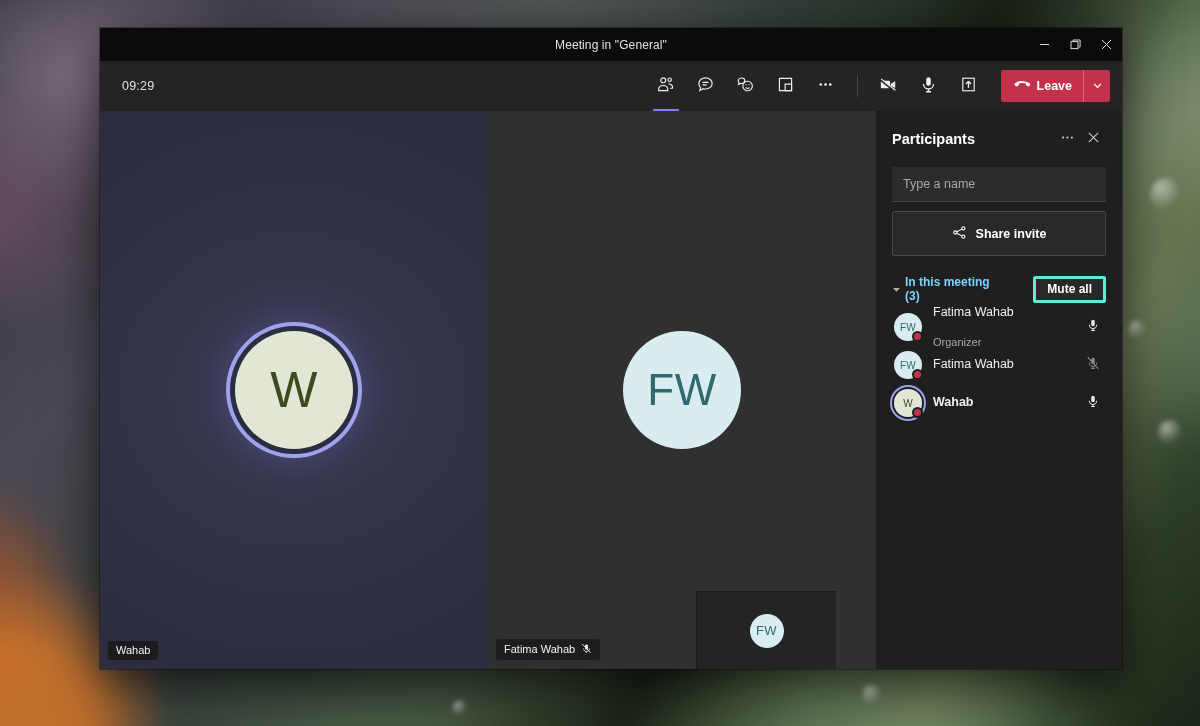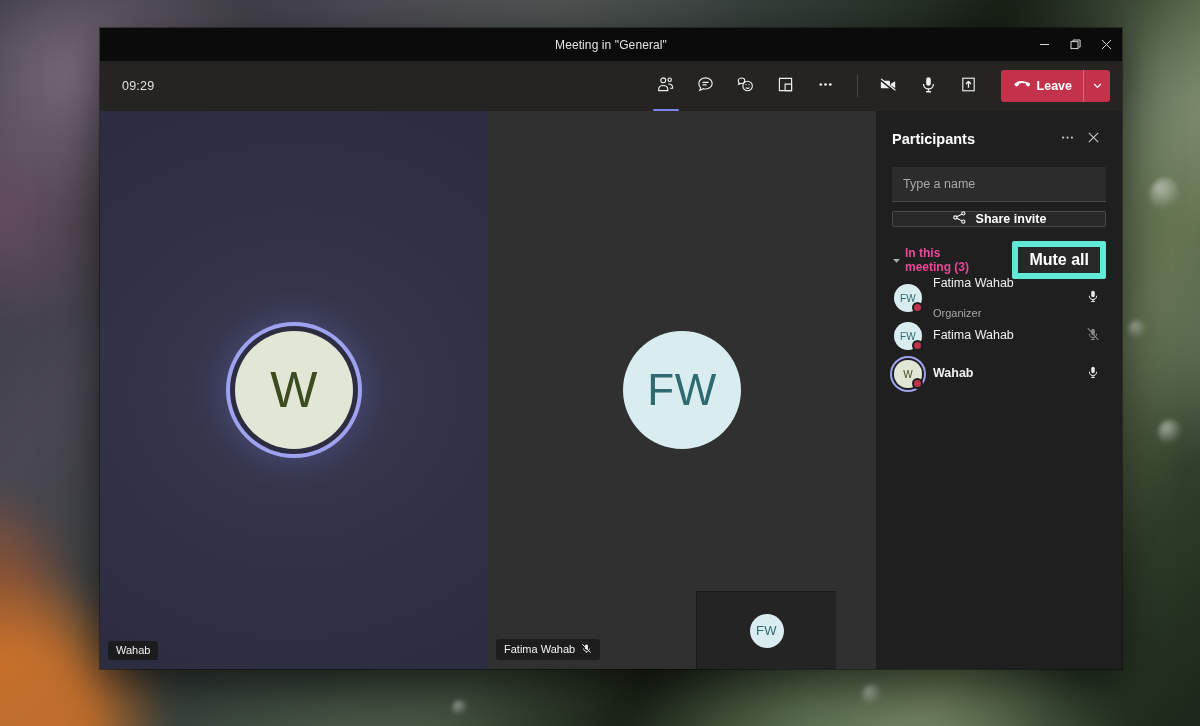--- a/index.html
+++ b/index.html
@@ -267,21 +267,21 @@
     font-family: "Liberation Sans", sans-serif;
     padding: 0 11px;
     width: 100%;
     outline: none;
     flex: none;
   }
   .name-input::placeholder { color: #a8a8a8; }
 
   .share-btn {
     margin-top: 9px;
-    height: 16px;
+    height: 45px;
     background: #292828;
     border: 1px solid #4a4a4a;
     border-radius: 2px;
     color: #fff;
     font-size: 12.5px;
     font-weight: bold;
     display: flex;
     align-items: center;
     justify-content: center;
     gap: 9px;
@@ -289,27 +289,27 @@
   }
 
   .section-row {
     display: flex;
     align-items: center;
     margin-top: 22px;
     height: 22px;
     flex: none;
   }
   .sec-chev { width: 13px; color: #b0b0b0; display: flex; align-items: center; }
-  .sec-label { color: #ec4899; font-size: 12px; font-weight: bold; flex: 1; }
+  .sec-label { color: #7dd3fc; font-size: 12px; font-weight: bold; flex: 1; }
   .mute-all {
     background: #292828;
-    border: 6px solid #5eead4;
+    border: 3px solid #5eead4;
     border-radius: 2px;
     color: #fff;
-    font-size: 16px;
+    font-size: 12px;
     font-weight: bold;
     padding: 3px 11px;
     line-height: 1.25;
     margin-left: 37px;
   }
 
   .plist { margin-top: 8px; }
   .prow {
     display: flex;
     align-items: center;

